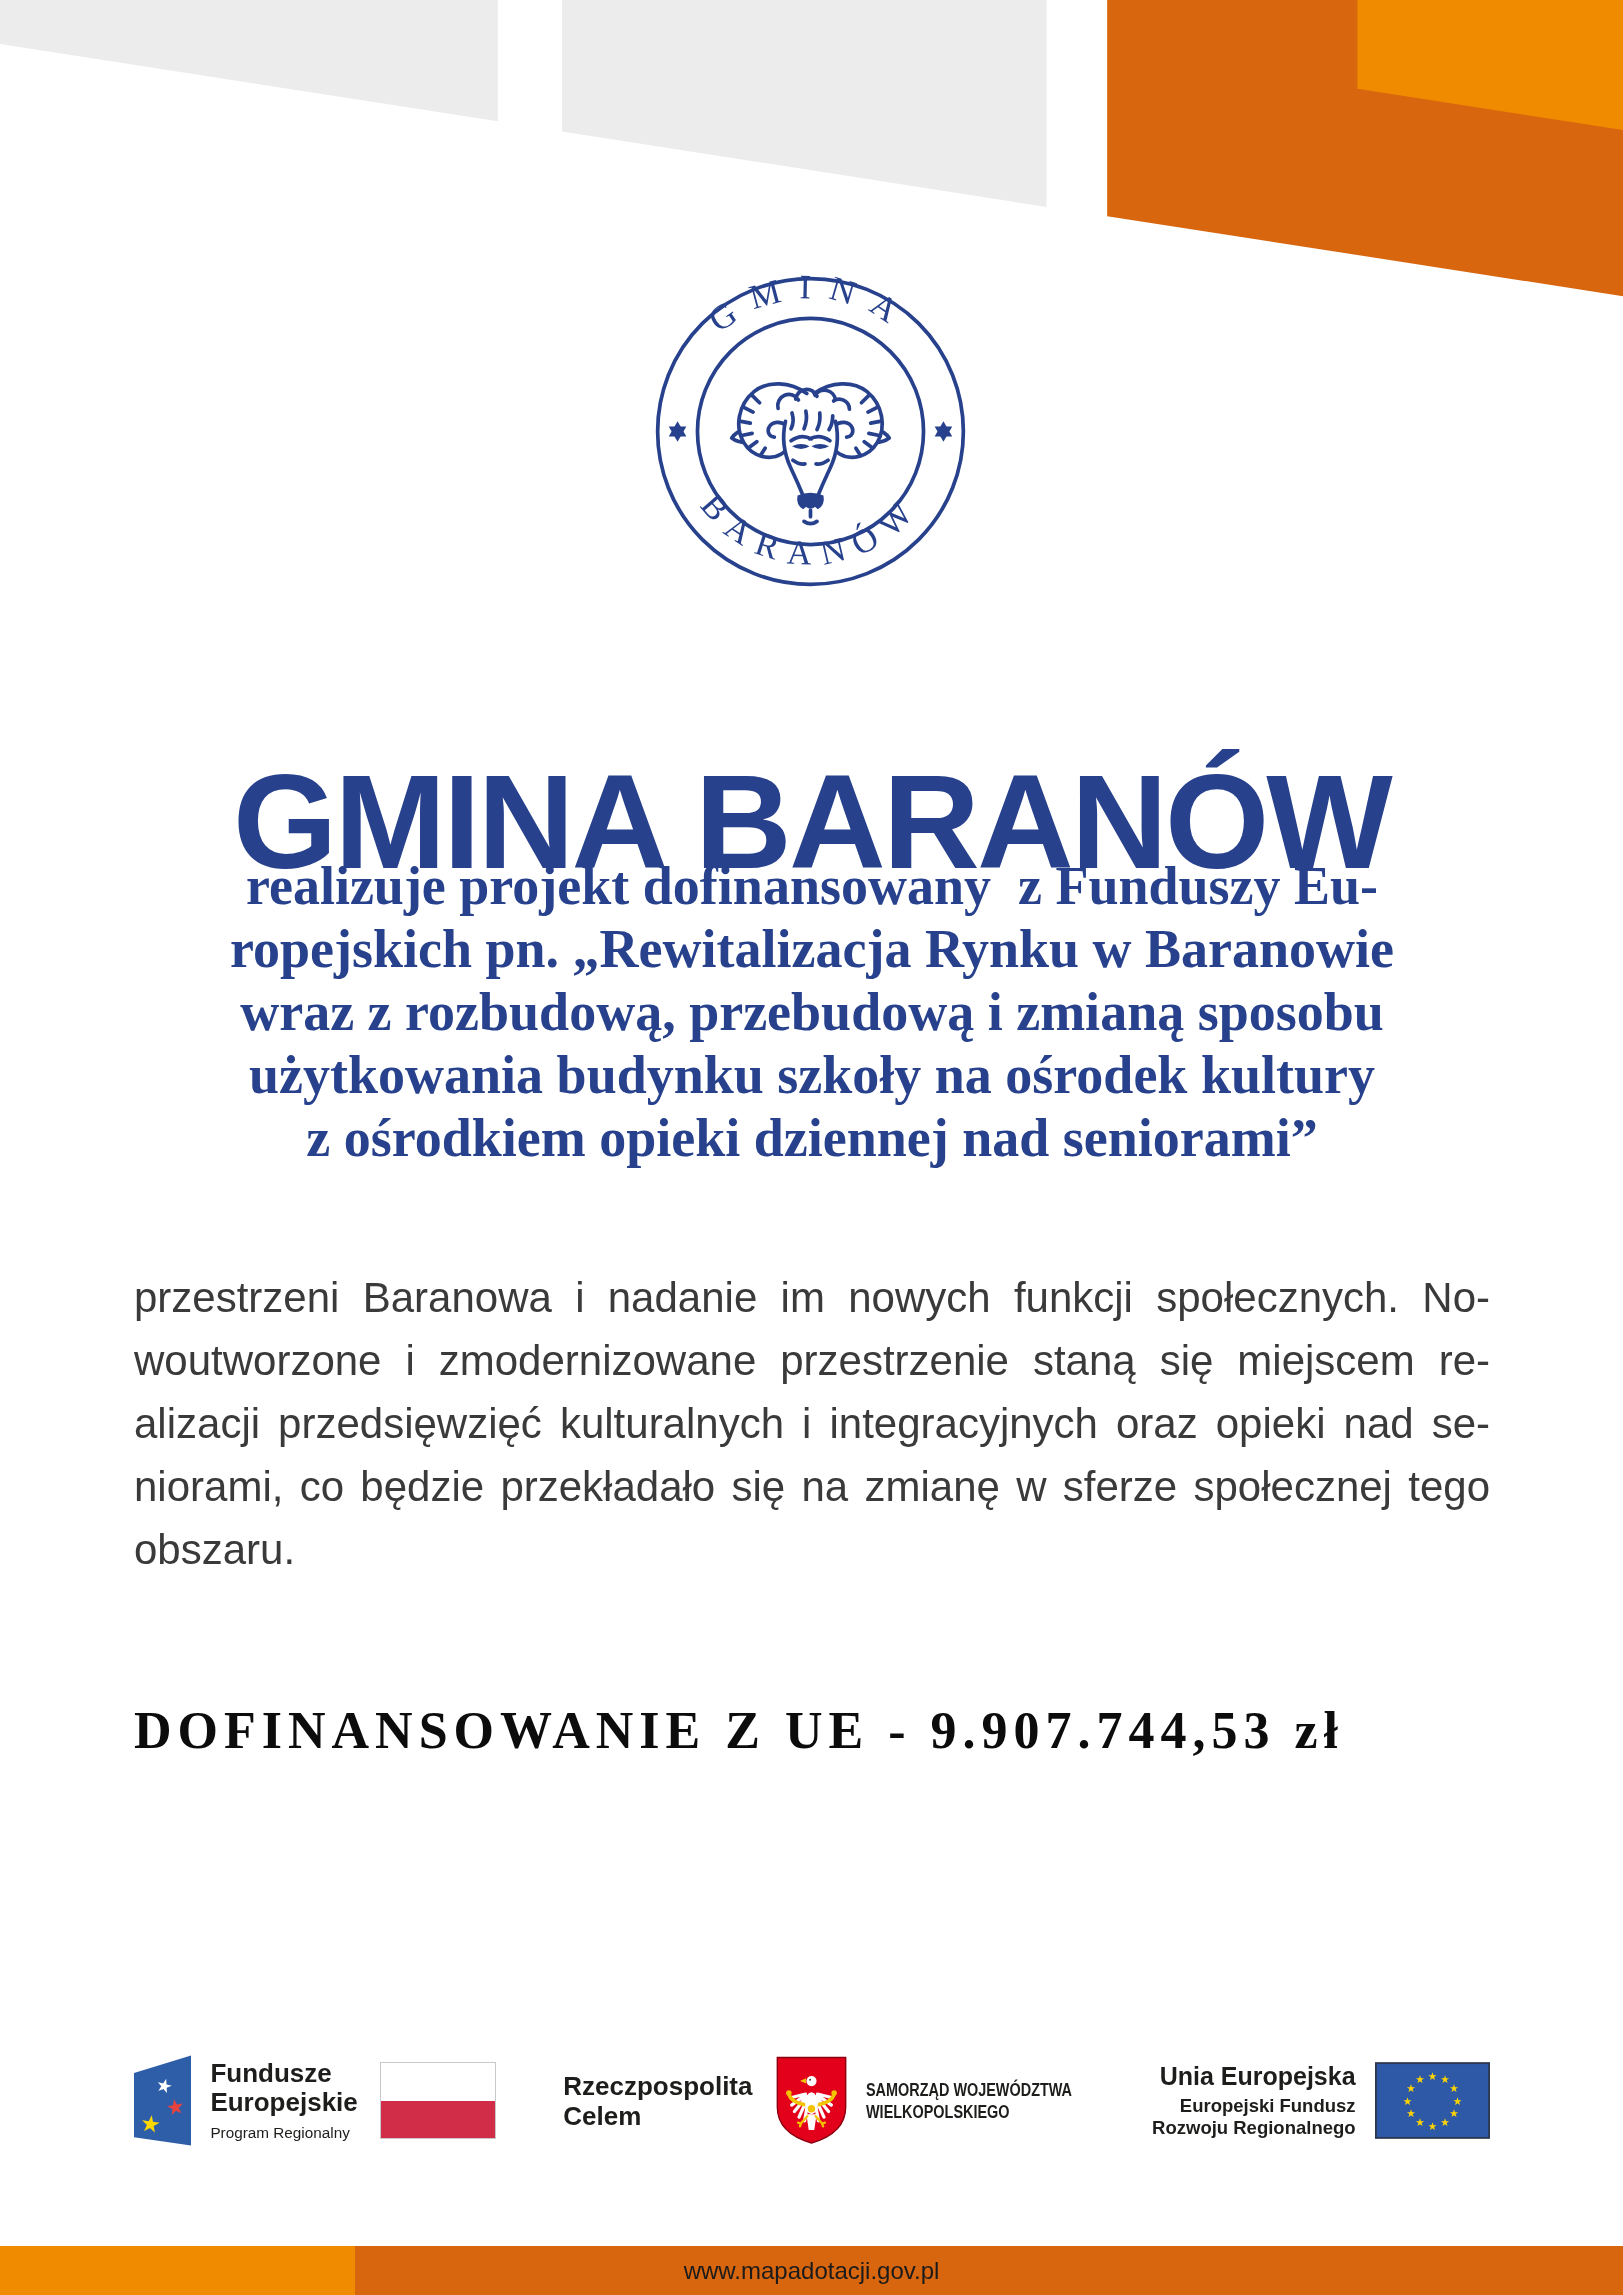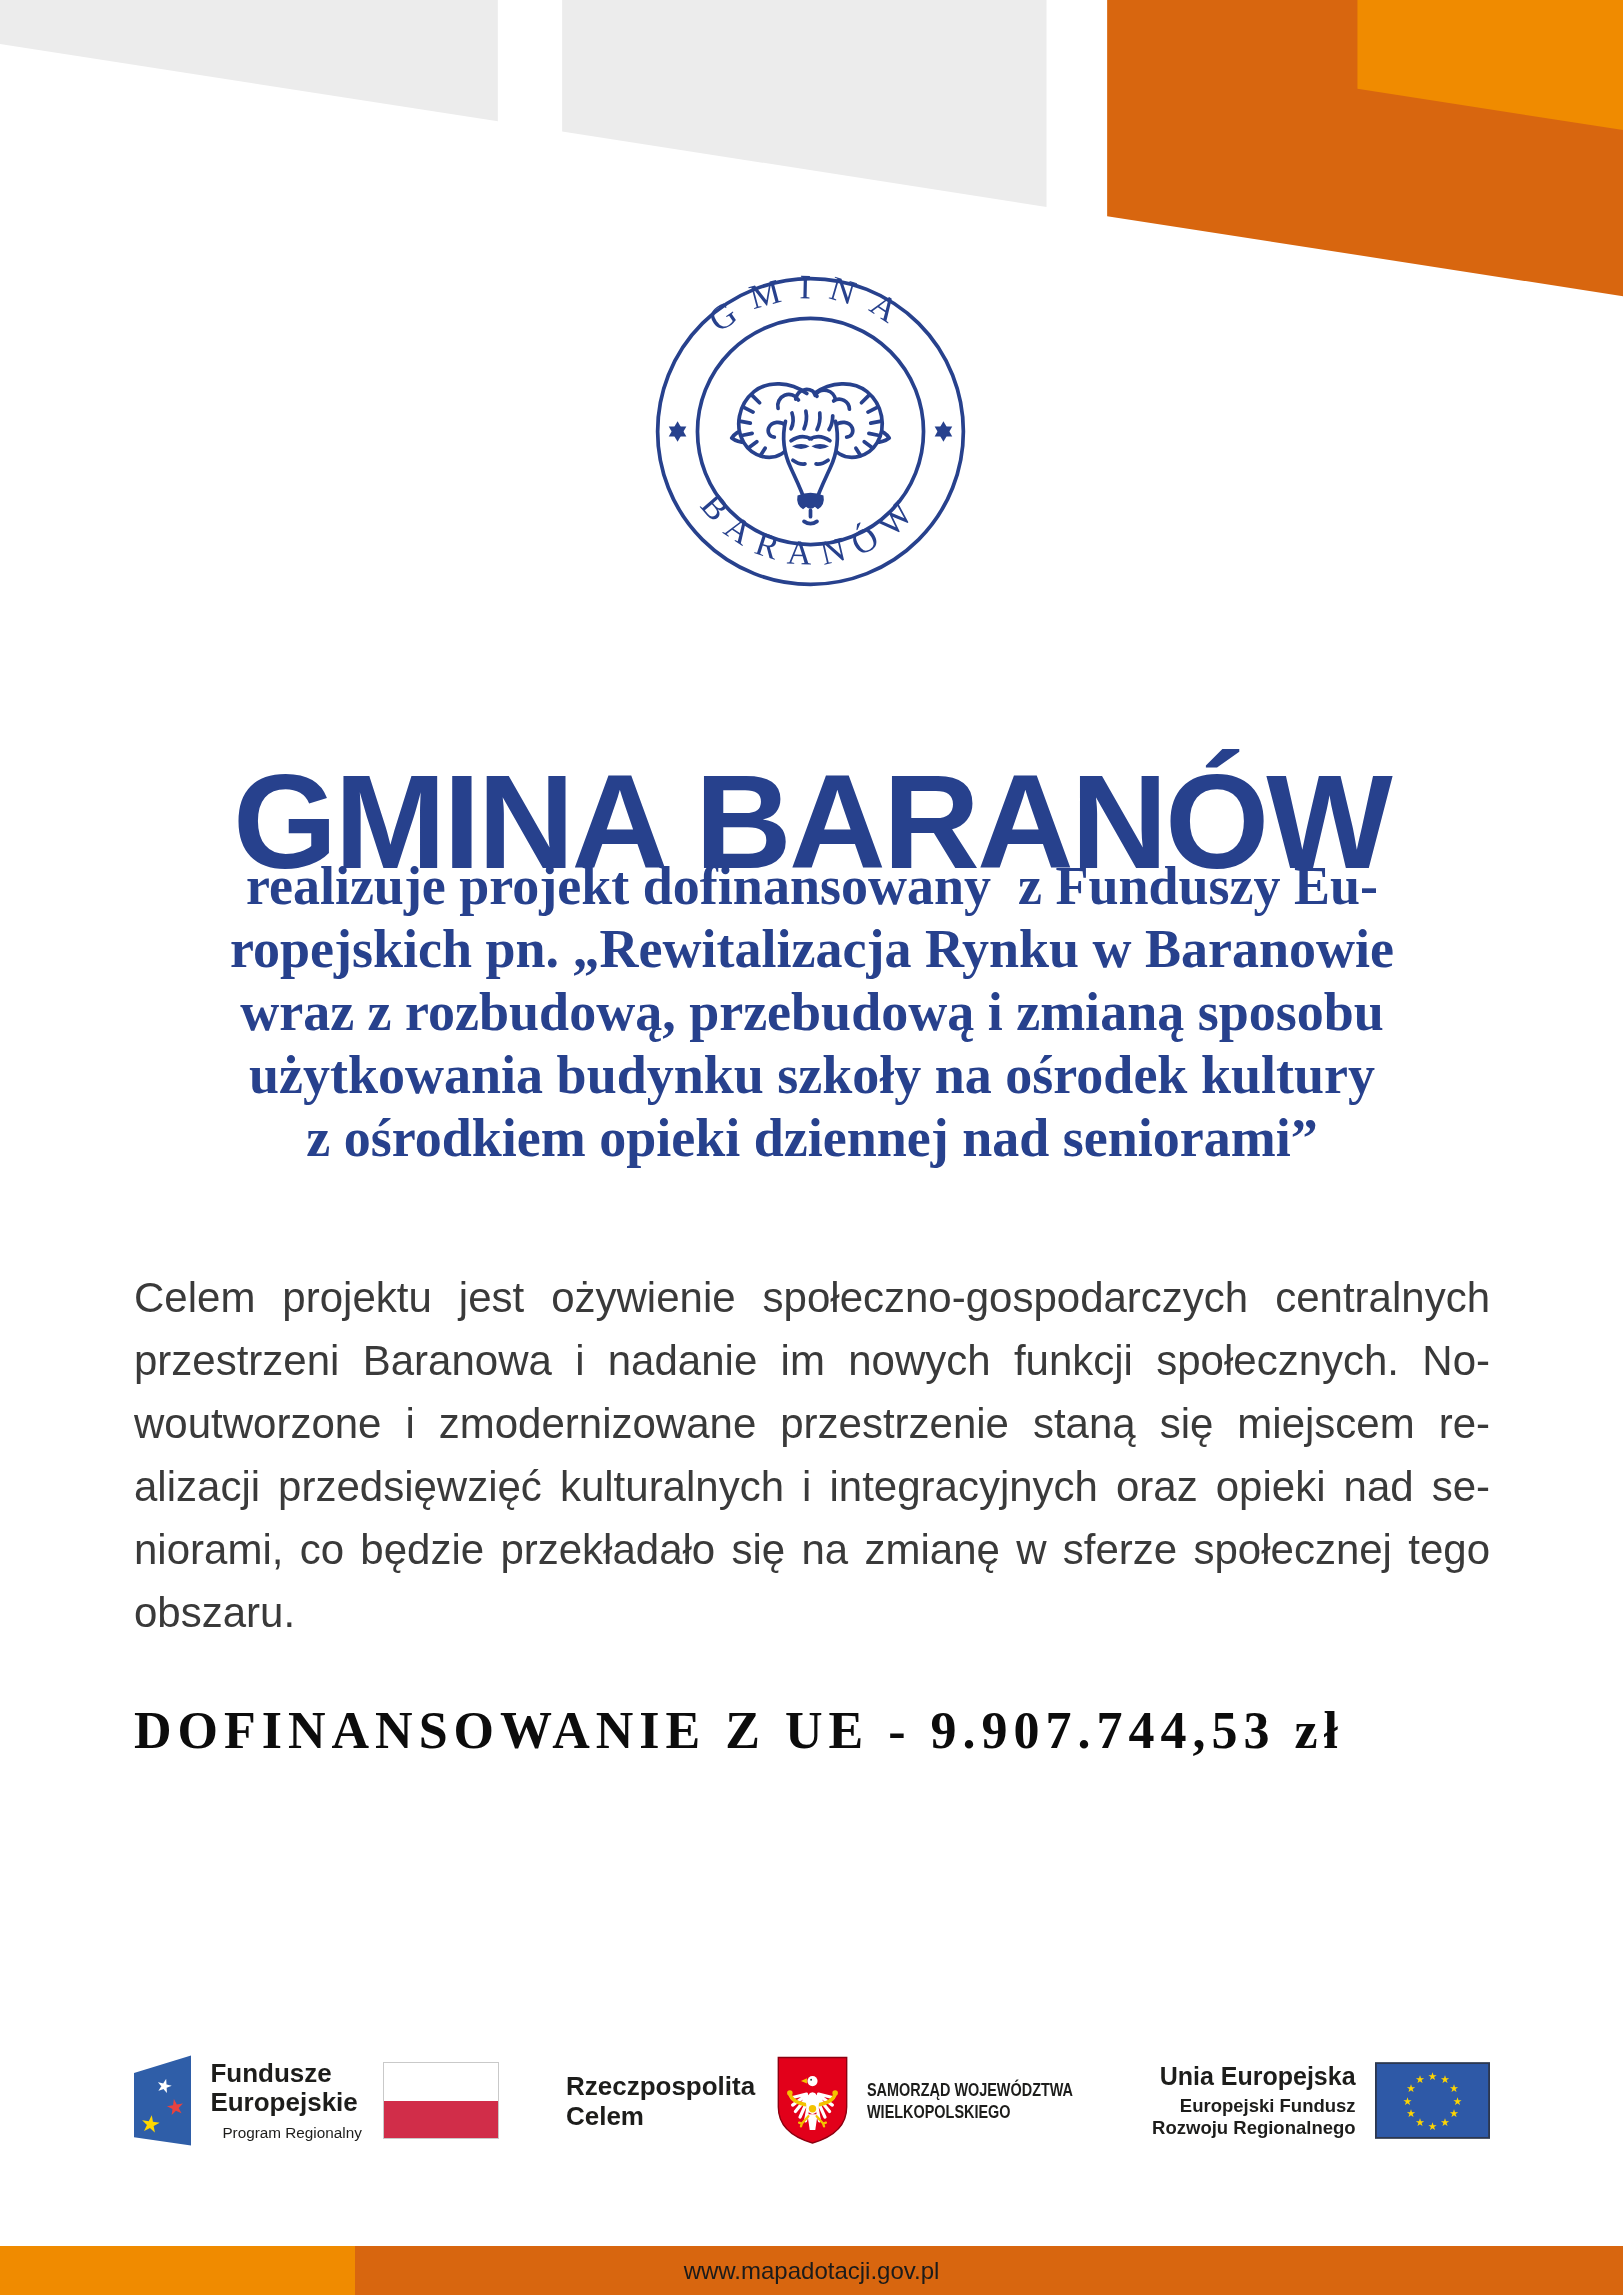--- a/index.html
+++ b/index.html
@@ -45,21 +45,21 @@
     color:var(--black);white-space:nowrap;font-family:Liberation Serif, serif;
   }
   
   .logos{
     position:absolute;top:2054px;left:134px;width:1356px;height:93px;
     display:flex;justify-content:space-between;align-items:center;
   }
   .logo{display:flex;align-items:center;}
   .logo .txt{color:#1d1d1b;}
   .fe-title{font-size:26px;font-weight:bold;line-height:29px;}
-  .fe-sub{font-size:15.3px;margin-top:6.5px;margin-left:12px;}
+  .fe-sub{font-size:15.3px;margin-top:6.5px;}
   .rp-title{font-size:26px;font-weight:bold;line-height:30px;margin-left:46px;}
   .pl-flag{width:116px;height:77px;border:0.9px solid #c9c9c9;margin-right:21px;box-sizing:border-box;}
   .pl-flag .half-top{height:50%;background:#ffffff;}
   .pl-flag .half-bottom{height:50%;background:var(--pl-red);}
   .fe-flag{margin-right:19.4px;}
   .crest{margin-right:17.6px;}
   .sw-txt{font-size:18.5px;font-weight:bold;line-height:22px;transform:scaleX(0.78);transform-origin:0 50%;white-space:nowrap;}
   .ue-txt{text-align:right;margin-right:19.4px;}
   .ue-l1{font-size:25px;font-weight:bold;line-height:28px;margin-bottom:4.6px;}
   .ue-l23{font-size:18.5px;font-weight:bold;line-height:22px;}
@@ -140,21 +140,20 @@
 
 <div class="intro">
   <div class="intro-line">realizuje projekt dofinansowany  z Funduszy Eu-</div>
   <div class="intro-line">ropejskich pn. „Rewitalizacja Rynku w Baranowie</div>
   <div class="intro-line">wraz z rozbudową, przebudową i zmianą sposobu</div>
   <div class="intro-line">użytkowania budynku szkoły na ośrodek kultury</div>
   <div class="intro-line">z ośrodkiem opieki dziennej nad seniorami”</div>
 </div>
 
 <div class="bodytext">
-  <div class="jline">Celem projektu jest ożywienie społeczno-gospodarczych centralnych</div>
   <div class="jline">przestrzeni Baranowa i nadanie im nowych funkcji społecznych. No-</div>
   <div class="jline">woutworzone i zmodernizowane przestrzenie staną się miejscem re-</div>
   <div class="jline">alizacji przedsięwzięć kulturalnych i integracyjnych oraz opieki nad se-</div>
   <div class="jline">niorami, co będzie przekładało się na zmianę w sferze społecznej tego</div>
   <div class="jline-last">obszaru.</div>
 </div>
 
 <div class="funding">DOFINANSOWANIE Z UE - 9.907.744,53 zł</div>
 
 <div class="logos">

